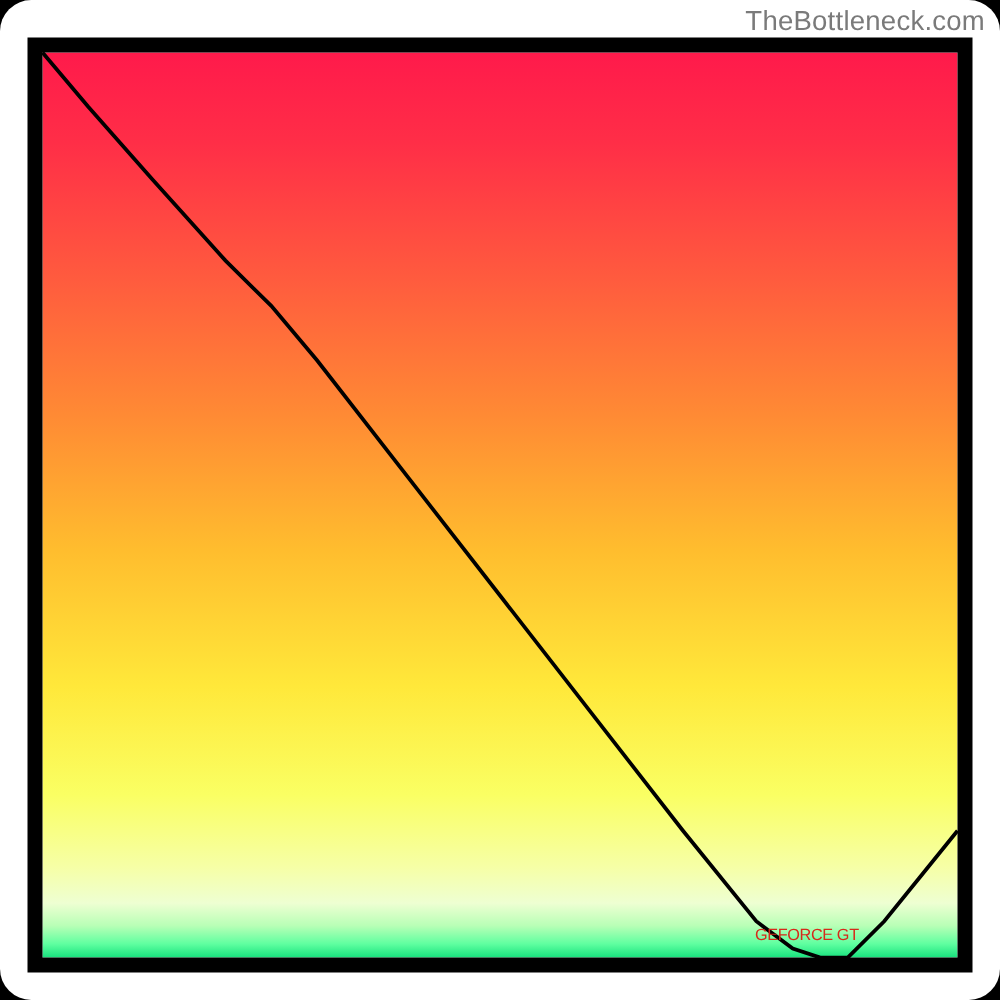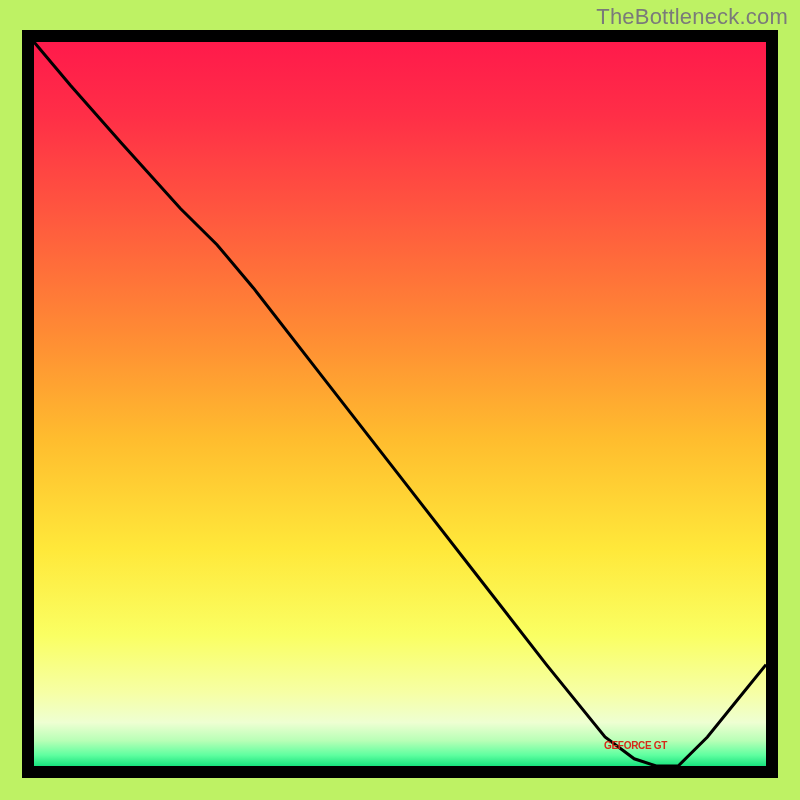--- a/index.html
+++ b/index.html
@@ -7,40 +7,41 @@
     padding: 0;
     width: 800px;
     height: 800px;
     background: #000;
     font-family: Arial, Helvetica, sans-serif;
   }
   .stage {
     position: relative;
     width: 800px;
     height: 800px;
-    background: #bef264;
+    background: #ffffff;
+    border-radius: 25px;
   }
   .watermark {
     position: absolute;
     top: 4px;
     right: 12px;
     color: #7a7a7a;
     font-size: 22px;
     font-weight: 500;
     letter-spacing: 0.2px;
   }
   svg {
     position: absolute;
     top: 0;
     left: 0;
   }
   .hidden-label {
     position: absolute;
-    font-size: 10px;
-    font-weight: 700;
+    font-size: 13px;
+    font-weight: 400;
     color: #d62a1a;
     letter-spacing: -0.3px;
     white-space: nowrap;
   }
 </style>
 </head>
 <body>
 
 <div class="stage">
 

